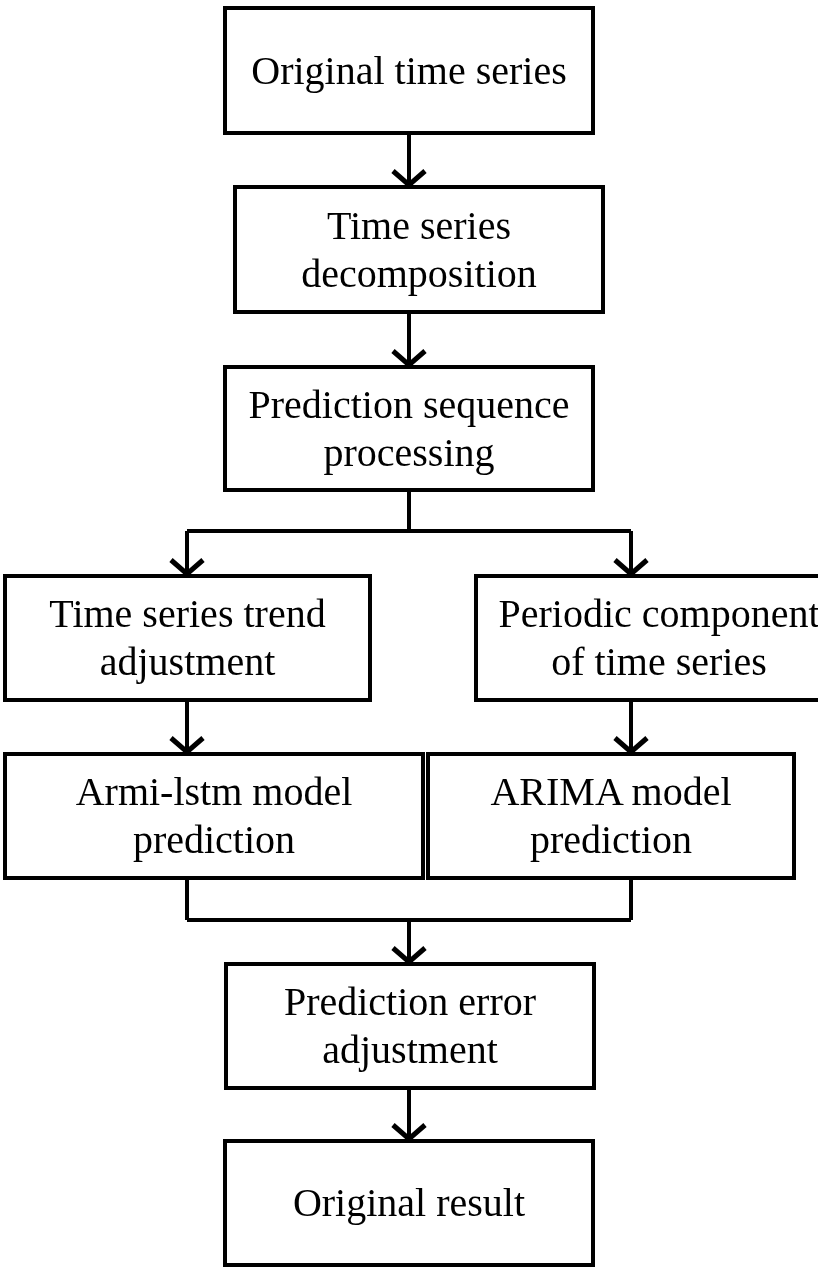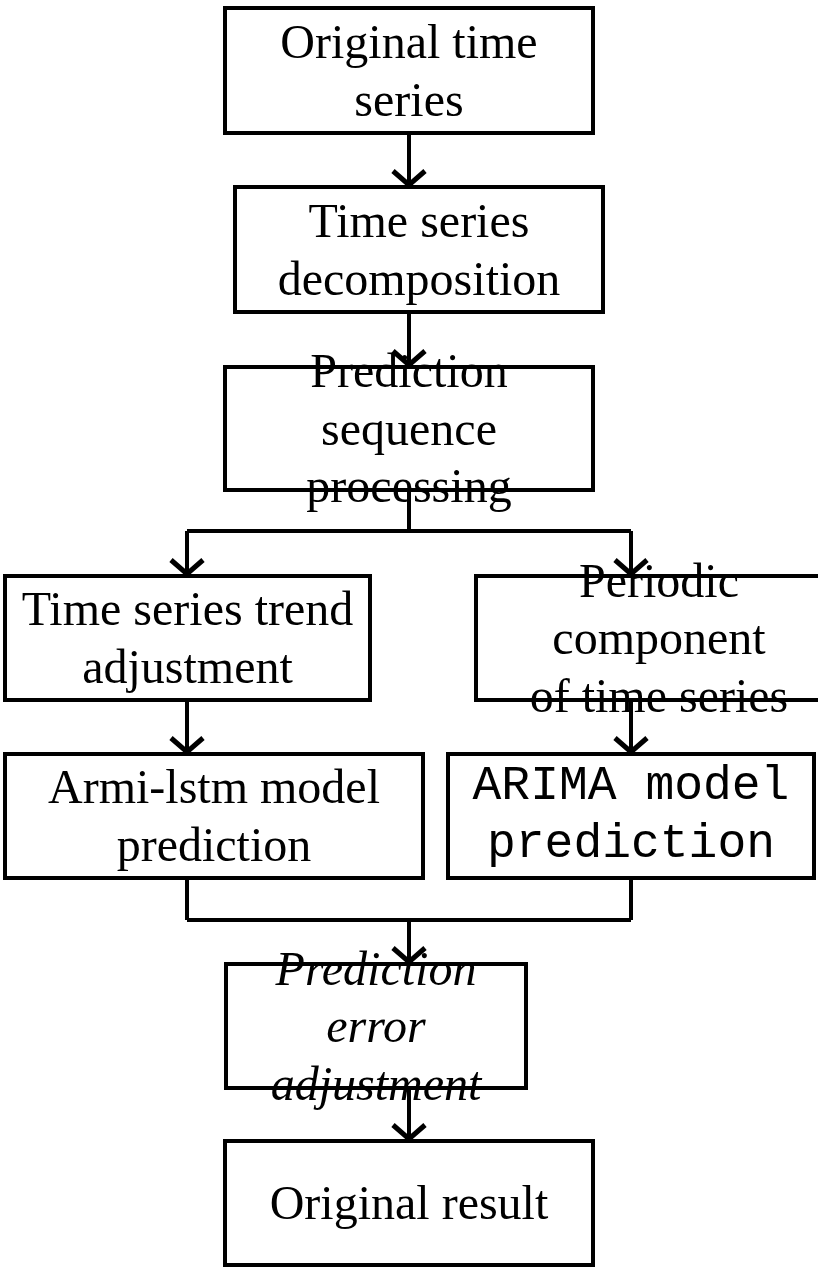--- a/index.html
+++ b/index.html
@@ -37,32 +37,32 @@
   .node {
     position: absolute;
     box-sizing: border-box;
     border: 4px solid #000000;
     background: #ffffff;
     color: #000000;
     display: flex;
     align-items: center;
     justify-content: center;
     text-align: center;
-    font-size: 48px;
+    font-size: 40px;
     line-height: 1.2;
     white-space: pre-line;
   }
   .n1 { left: 223px; top: 6px;    width: 372px; height: 129px; }
   .n2 { left: 233px; top: 185px;  width: 372px; height: 129px; }
   .n3 { left: 223px; top: 365px;  width: 372px; height: 127px; }
   .n4 { left: 3px;   top: 574px;  width: 369px; height: 128px; }
   .n5 { left: 446px; top: 574px;  width: 370px; height: 128px; margin-left: 28px; }
   .n6 { left: 3px;   top: 752px;  width: 422px; height: 128px; }
-  .n7 { left: 446px; top: 752px;  width: 370px; height: 128px; font-family: Liberation Mono, monospace; }
-  .n8 { left: 224px; top: 962px;  width: 304px; height: 128px; font-style: italic; }
+  .n7 { left: 426px; top: 752px;  width: 370px; height: 128px; }
+  .n8 { left: 224px; top: 962px;  width: 372px; height: 128px; }
   .n9 { left: 223px; top: 1139px; width: 372px; height: 128px; }
 </style>
 </head>
 <body>
 
 <div id="canvas">
 
   <svg id="connectors" viewBox="0 0 818 1271" xmlns="http://www.w3.org/2000/svg">
 
     <g>

